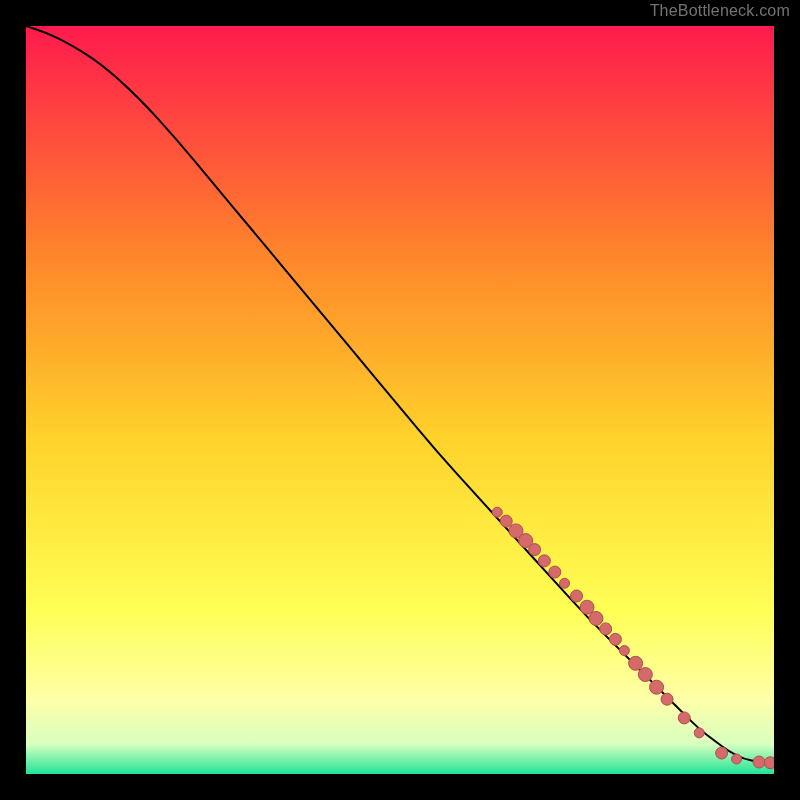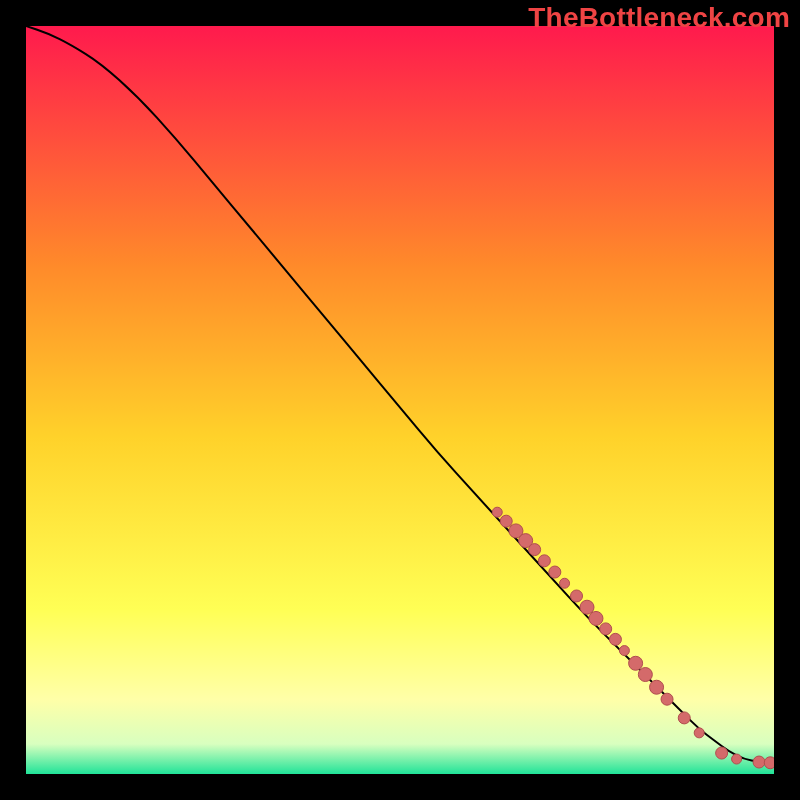--- a/index.html
+++ b/index.html
@@ -14,23 +14,23 @@
   .stage {
     position: relative;
     width: 800px;
     height: 800px;
     background: #000;
   }
   .watermark {
     position: absolute;
     top: 2px;
     right: 10px;
-    color: #ef4444;
-    font-size: 28px;
-    font-weight: 700;
+    color: #737373;
+    font-size: 16px;
+    font-weight: 400;
     letter-spacing: 0.2px;
     z-index: 5;
   }
   .plot {
     position: absolute;
     left: 26px;
     top: 26px;
     width: 748px;
     height: 748px;
   }

